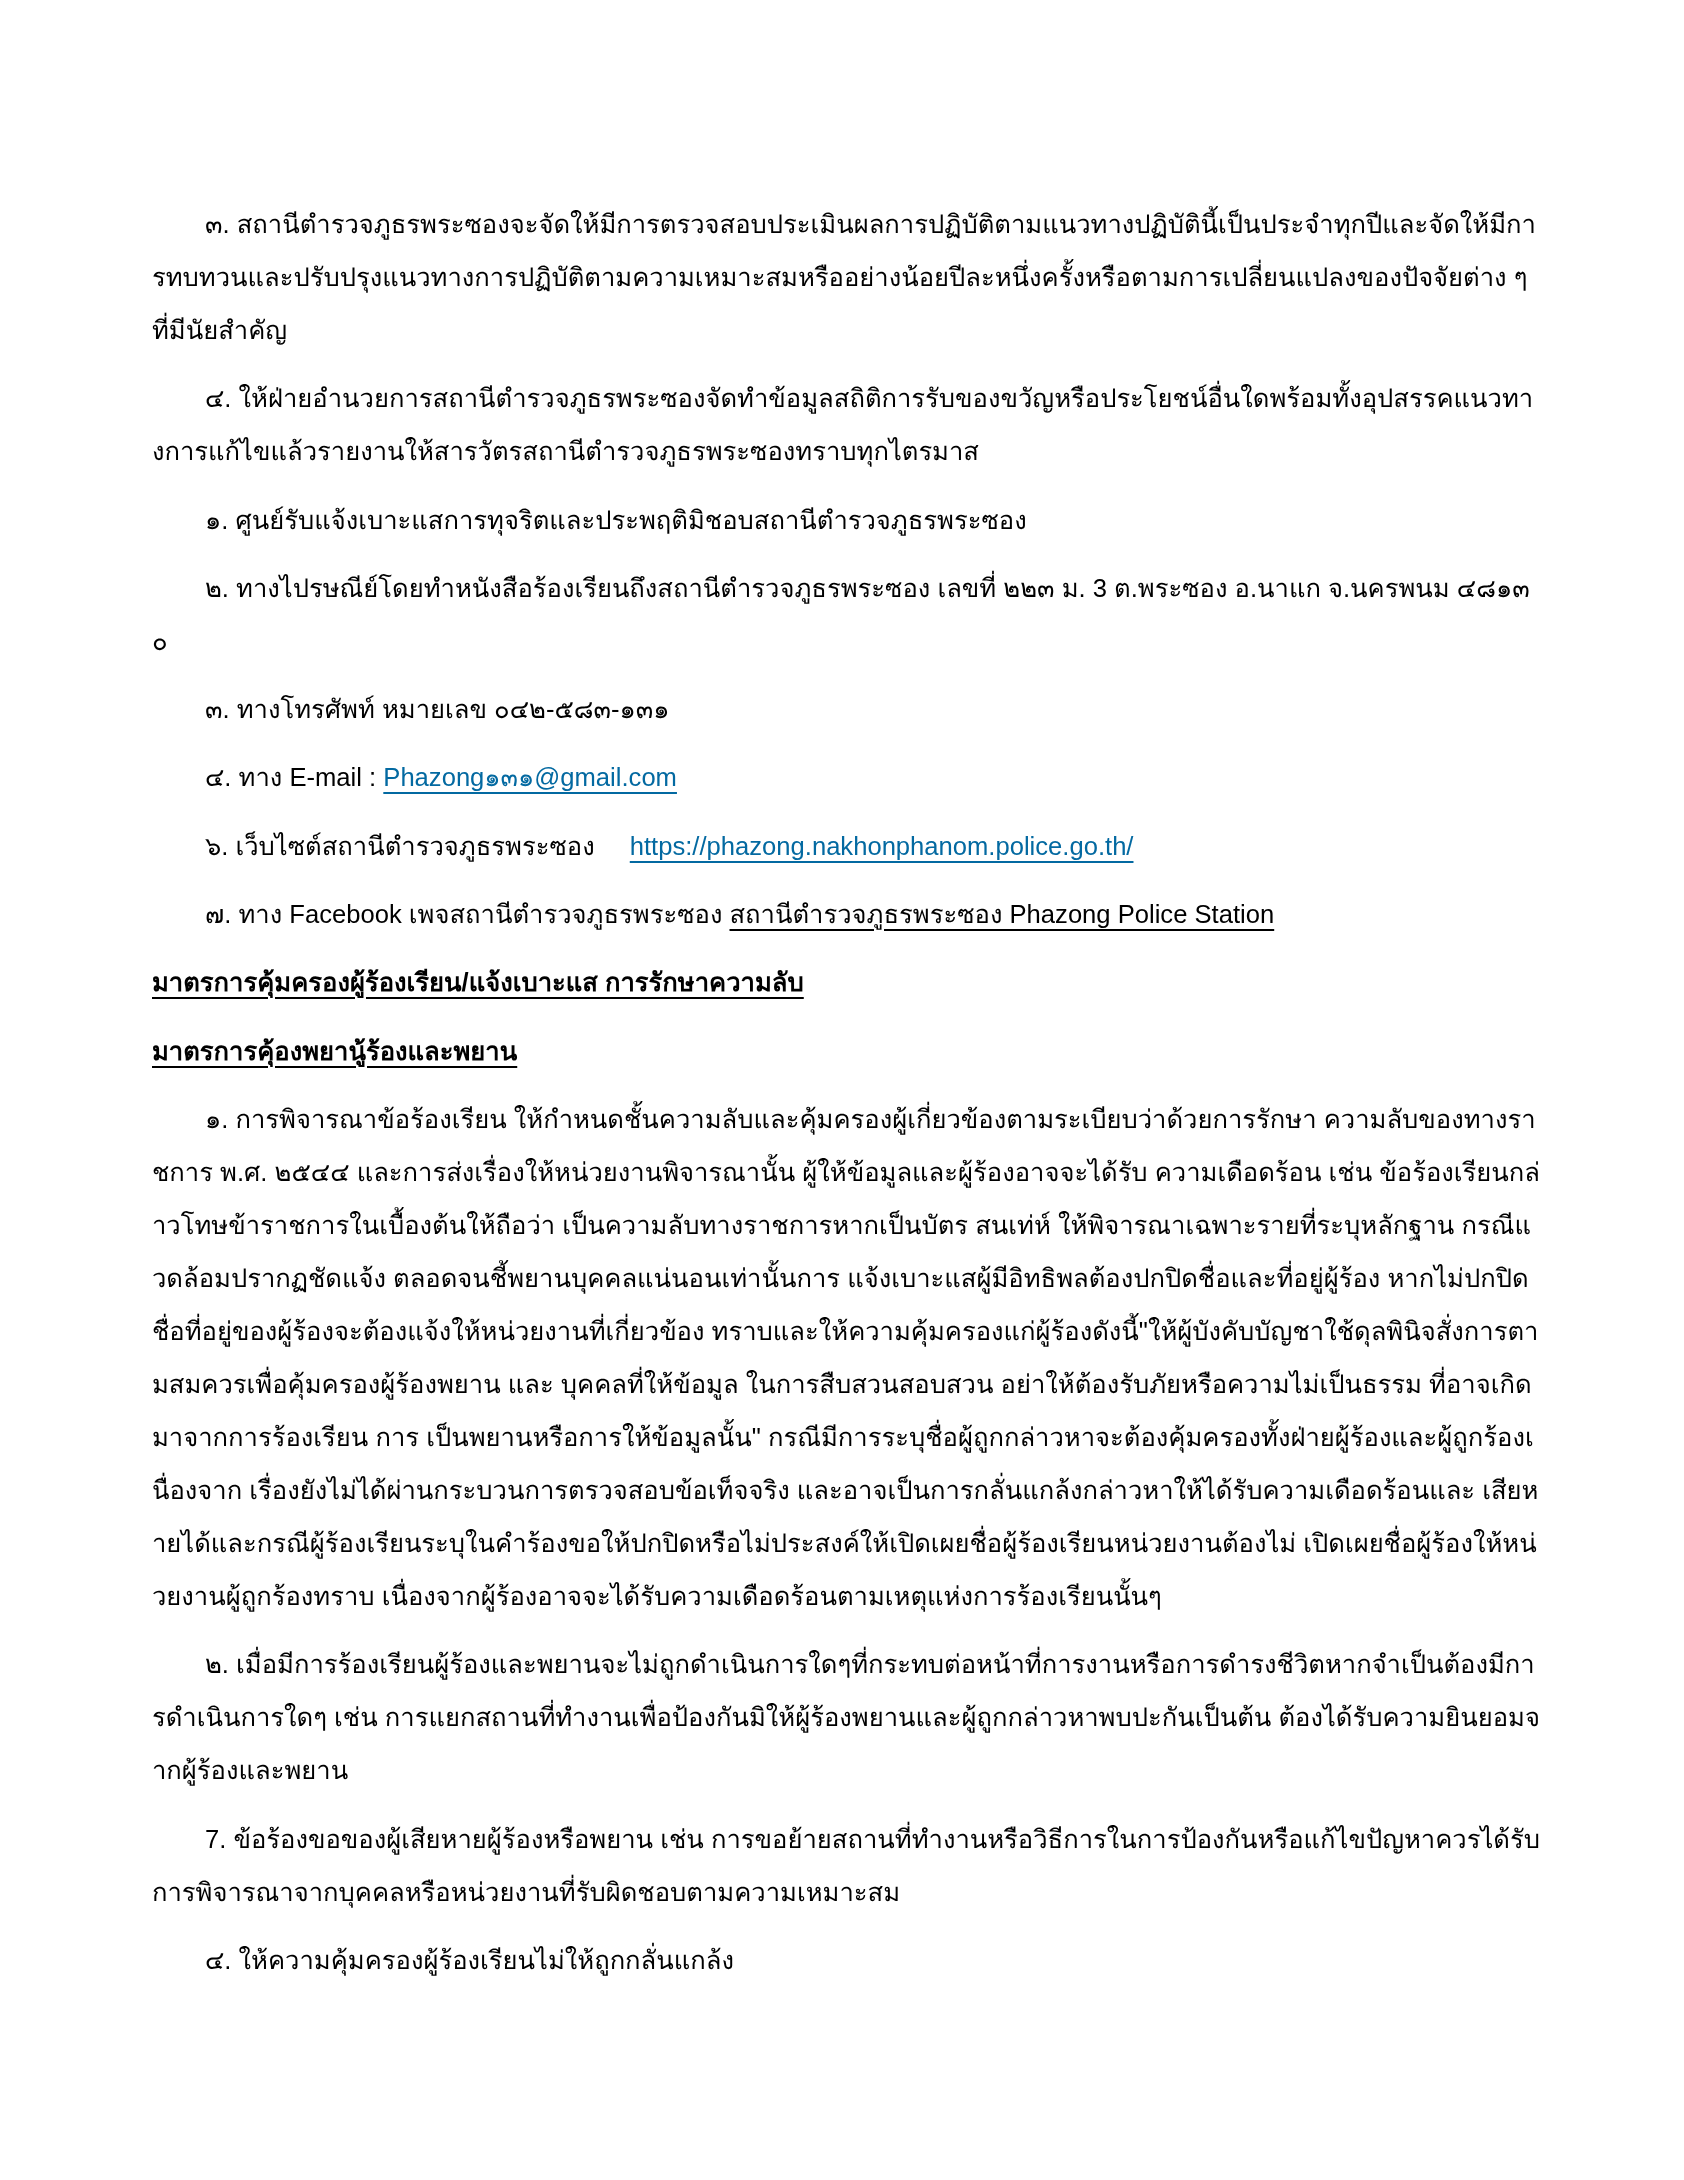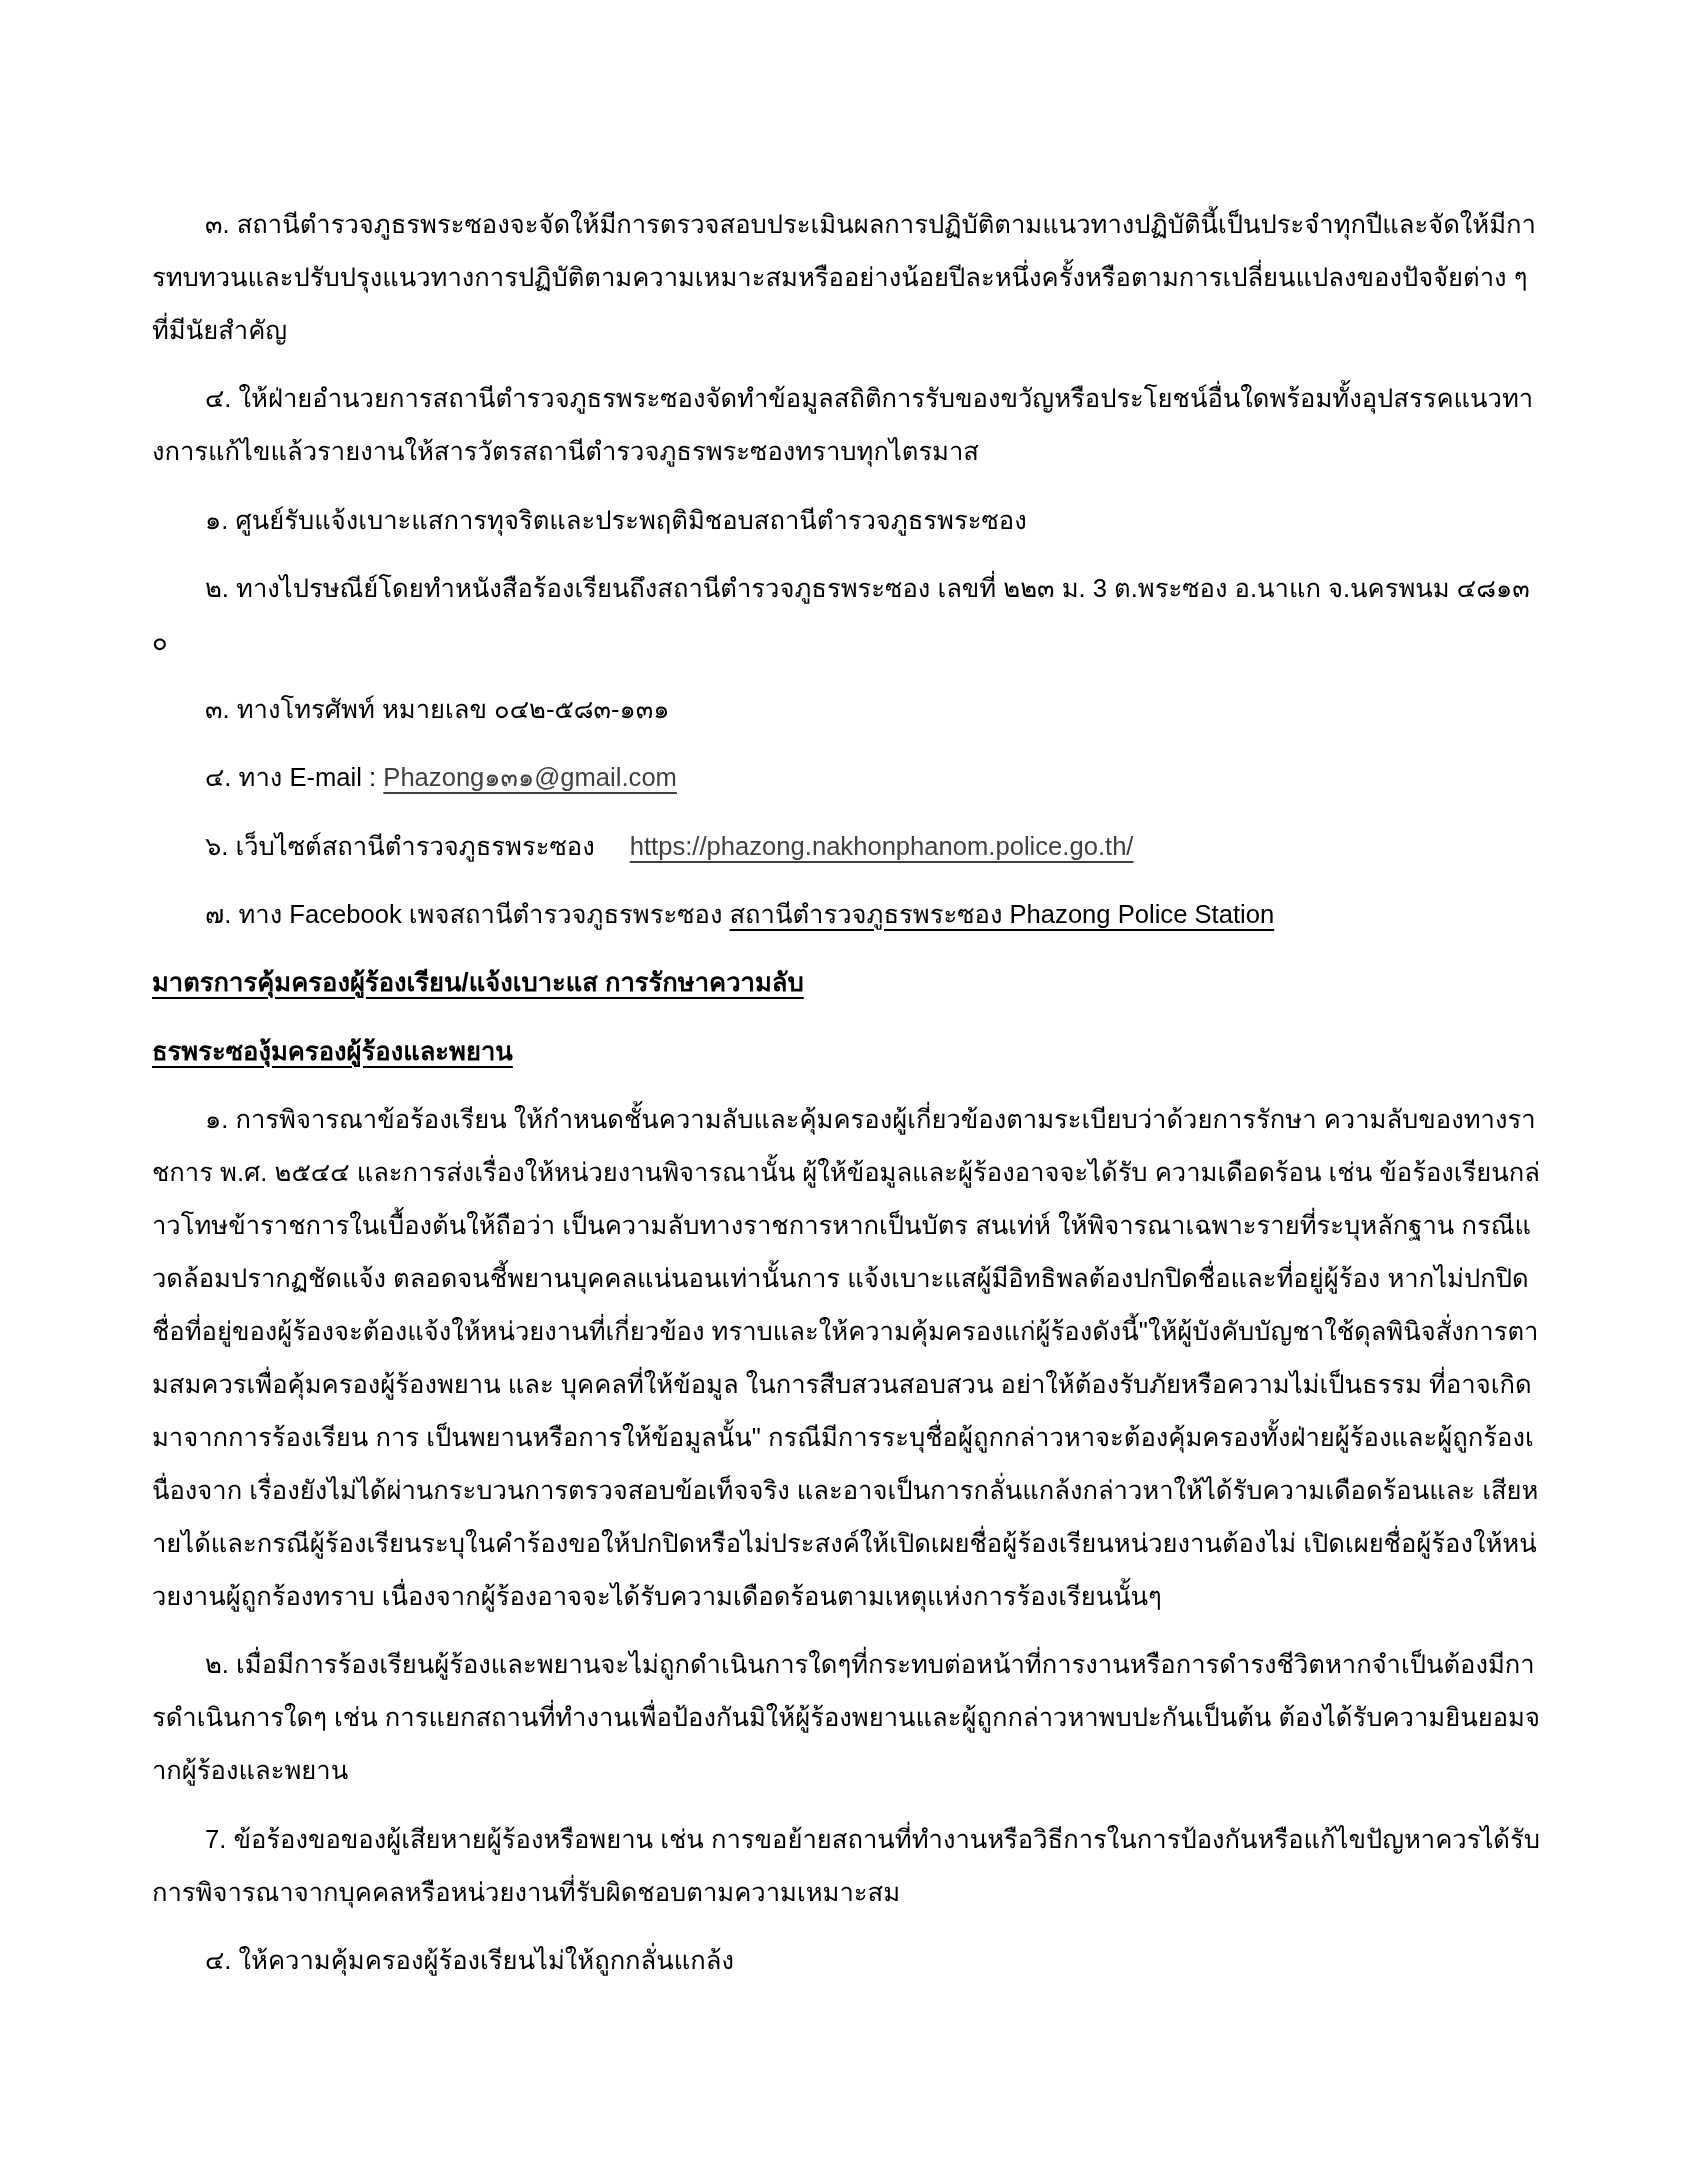--- a/index.html
+++ b/index.html
@@ -31,21 +31,21 @@
   }
   .heading {
     margin: 0 0 15.3px 0;
     font-size: 25.6px;
     line-height: 53px;
     font-weight: bold;
     text-decoration: underline;
     text-underline-offset: 6px;
   }
   .link {
-    color: #404040;
+    color: #0369a1;
     text-decoration: underline;
     text-underline-offset: 6px;
     cursor: pointer;
     word-break: break-all;
   }
   .gap-link { margin-left: 28px; }
   .fb-page {
     color: #000000;
     text-decoration: underline;
     text-underline-offset: 6px;
@@ -79,21 +79,21 @@
     <a class="link gap-link">https://phazong.nakhonphanom.police.go.th/</a>
   </p>
 
   <p class="para">
     <span>๗. ทาง Facebook เพจสถานีตำรวจภูธรพระซอง</span>
     <span class="fb-page">สถานีตำรวจภูธรพระซอง Phazong Police Station</span>
   </p>
 
   <h2 class="heading">มาตรการคุ้มครองผู้ร้องเรียน/แจ้งเบาะแส การรักษาความลับ</h2>
 
-  <h2 class="heading">ธรพระซองุ้มครองผู้ร้องและพยาน</h2>
+  <h2 class="heading">มาตรการคุ้องพยานู้ร้องและพยาน</h2>
 
   <p class="para">๑. การพิจารณาข้อร้องเรียน ให้กำหนดชั้นความลับและคุ้มครองผู้เกี่ยวข้องตามระเบียบว่าด้วยการรักษา ความลับของทางราชการ พ.ศ. ๒๕๔๔ และการส่งเรื่องให้หน่วยงานพิจารณานั้น ผู้ให้ข้อมูลและผู้ร้องอาจจะได้รับ ความเดือดร้อน เช่น ข้อร้องเรียนกล่าวโทษข้าราชการในเบื้องต้นให้ถือว่า เป็นความลับทางราชการหากเป็นบัตร สนเท่ห์ ให้พิจารณาเฉพาะรายที่ระบุหลักฐาน กรณีแวดล้อมปรากฏชัดแจ้ง ตลอดจนชี้พยานบุคคลแน่นอนเท่านั้นการ แจ้งเบาะแสผู้มีอิทธิพลต้องปกปิดชื่อและที่อยู่ผู้ร้อง หากไม่ปกปิดชื่อที่อยู่ของผู้ร้องจะต้องแจ้งให้หน่วยงานที่เกี่ยวข้อง ทราบและให้ความคุ้มครองแก่ผู้ร้องดังนี้"ให้ผู้บังคับบัญชาใช้ดุลพินิจสั่งการตามสมควรเพื่อคุ้มครองผู้ร้องพยาน และ บุคคลที่ให้ข้อมูล ในการสืบสวนสอบสวน อย่าให้ต้องรับภัยหรือความไม่เป็นธรรม ที่อาจเกิดมาจากการร้องเรียน การ เป็นพยานหรือการให้ข้อมูลนั้น" กรณีมีการระบุชื่อผู้ถูกกล่าวหาจะต้องคุ้มครองทั้งฝ่ายผู้ร้องและผู้ถูกร้องเนื่องจาก เรื่องยังไม่ได้ผ่านกระบวนการตรวจสอบข้อเท็จจริง และอาจเป็นการกลั่นแกล้งกล่าวหาให้ได้รับความเดือดร้อนและ เสียหายได้และกรณีผู้ร้องเรียนระบุในคำร้องขอให้ปกปิดหรือไม่ประสงค์ให้เปิดเผยชื่อผู้ร้องเรียนหน่วยงานต้องไม่ เปิดเผยชื่อผู้ร้องให้หน่วยงานผู้ถูกร้องทราบ เนื่องจากผู้ร้องอาจจะได้รับความเดือดร้อนตามเหตุแห่งการร้องเรียนนั้นๆ</p>
 
   <p class="para">๒. เมื่อมีการร้องเรียนผู้ร้องและพยานจะไม่ถูกดำเนินการใดๆที่กระทบต่อหน้าที่การงานหรือการดำรงชีวิตหากจำเป็นต้องมีการดำเนินการใดๆ เช่น การแยกสถานที่ทำงานเพื่อป้องกันมิให้ผู้ร้องพยานและผู้ถูกกล่าวหาพบปะกันเป็นต้น ต้องได้รับความยินยอมจากผู้ร้องและพยาน</p>
 
   <p class="para">7. ข้อร้องขอของผู้เสียหายผู้ร้องหรือพยาน เช่น การขอย้ายสถานที่ทำงานหรือวิธีการในการป้องกันหรือแก้ไขปัญหาควรได้รับการพิจารณาจากบุคคลหรือหน่วยงานที่รับผิดชอบตามความเหมาะสม</p>
 
   <p class="para">๔. ให้ความคุ้มครองผู้ร้องเรียนไม่ให้ถูกกลั่นแกล้ง</p>
 
 </div>

